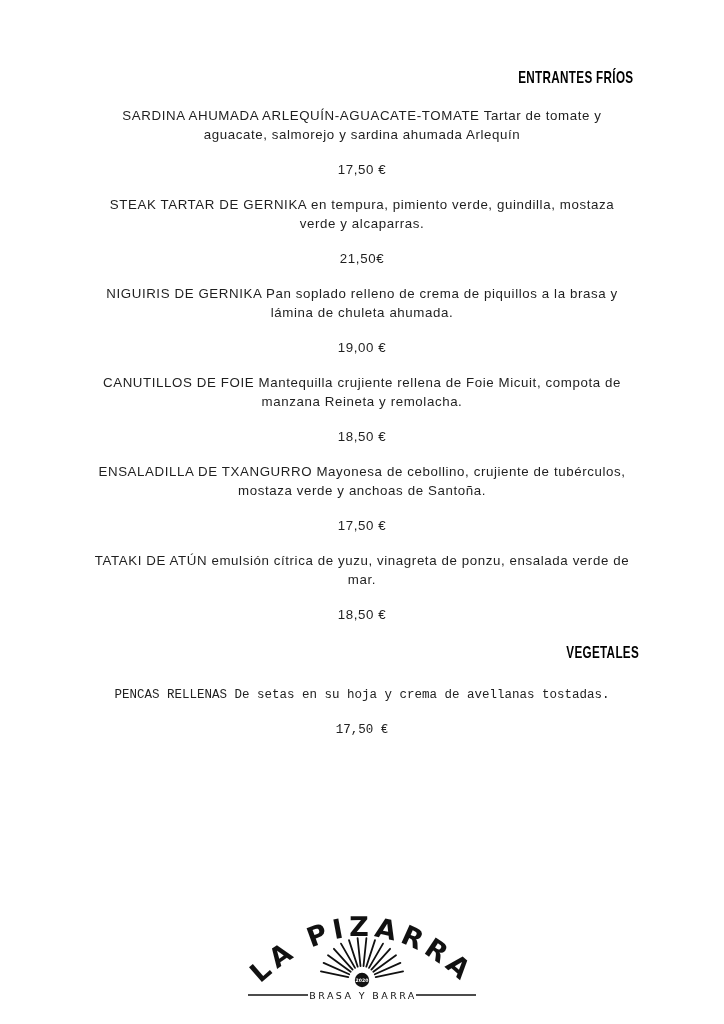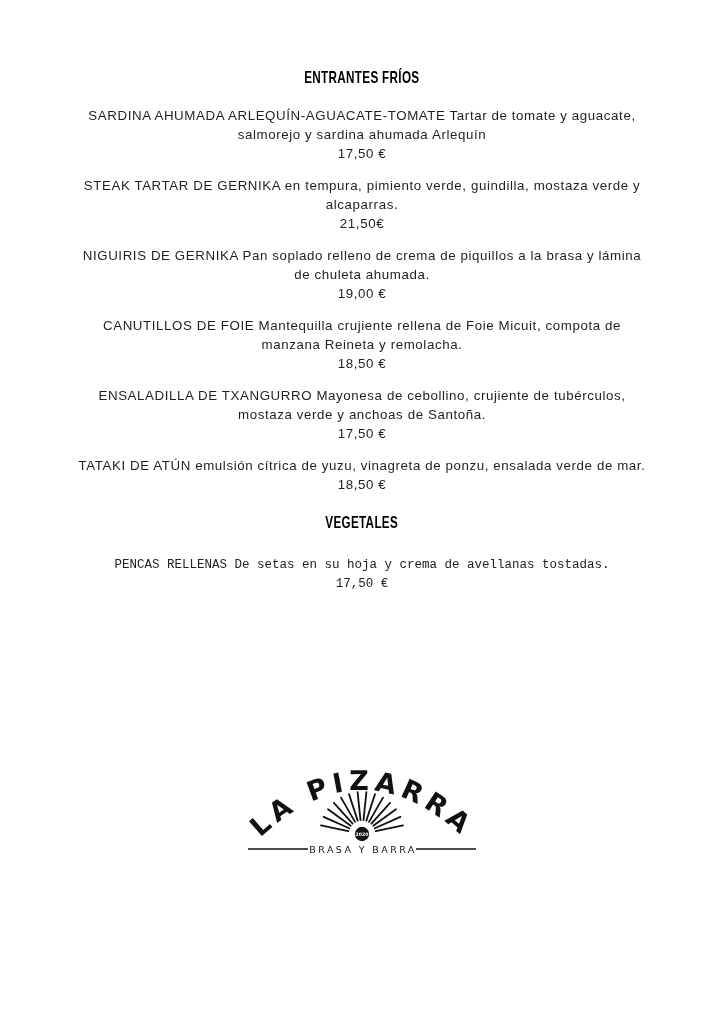--- a/index.html
+++ b/index.html
@@ -15,39 +15,40 @@
     width: 575px;
     margin: 0 auto;
     padding-top: 68px;
     text-align: center;
   }
   .section-title {
     font-size: 15px;
     line-height: 17px;
     color: #000000;
     margin: 0 0 21px 0;
+    text-align: right;
   }
   .section-title .st-inner {
     display: inline-block;
     font-weight: bold;
     letter-spacing: 0.4px;
     transform: scale(0.78, 1.1);
     transform-origin: center;
   }
   .section-title.second {
     margin: 19px 0 26px 0;
   }
   .menu-item {
     margin: 0 0 13px 0;
     font-size: 13.3px;
     line-height: 19px;
     letter-spacing: 0.6px;
     color: #1f1f1f;
   }
-  .menu-item p { margin: 0; }
+  .menu-item p { margin: 16px; }
   .item-name { }
   .price { }
   .menu-item.alt-font {
     font-family: Liberation Mono, monospace;
     font-size: 12.5px;
     letter-spacing: 0;
     color: #222222;
   }
   .logo-wrap {
     margin-top: 168px;

